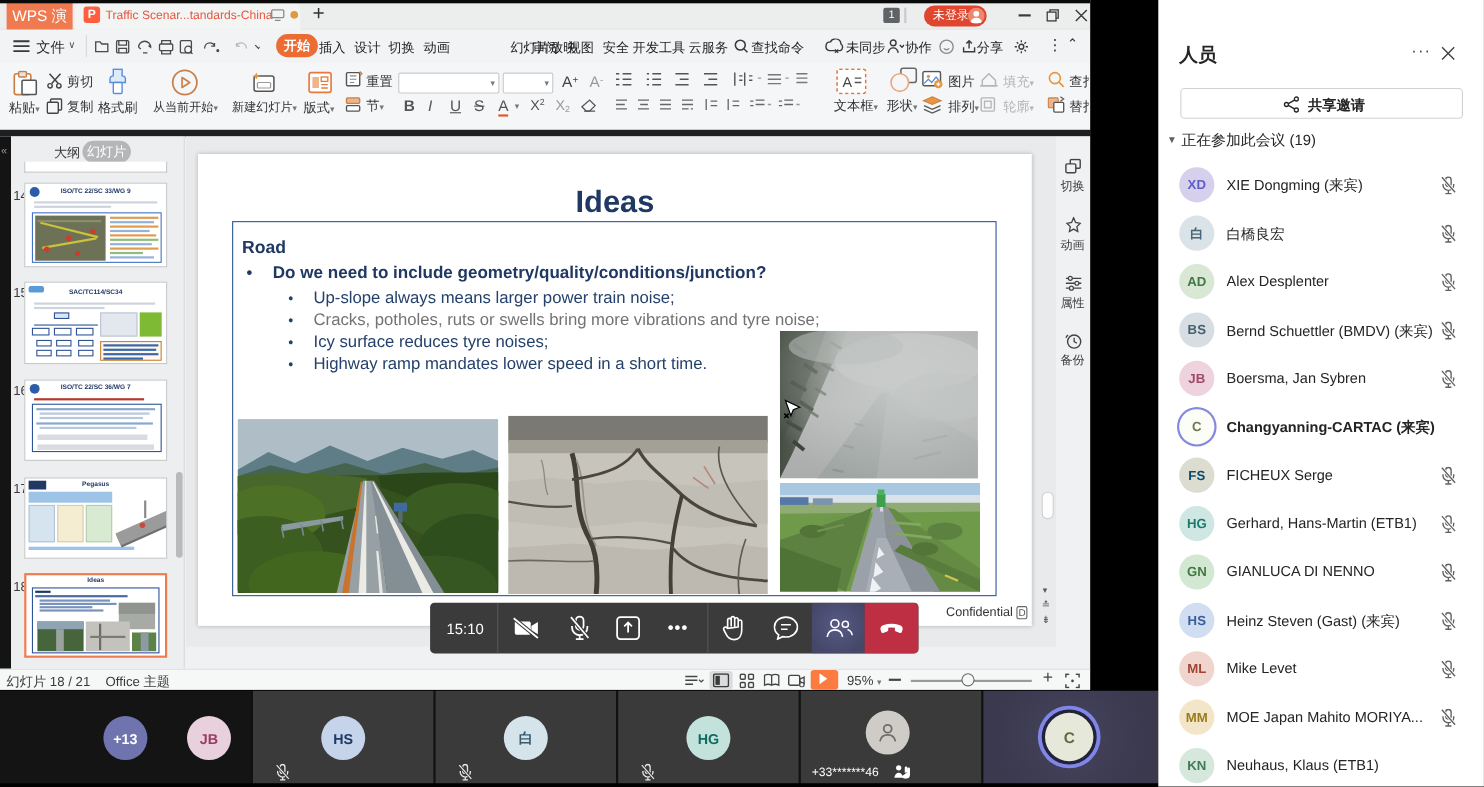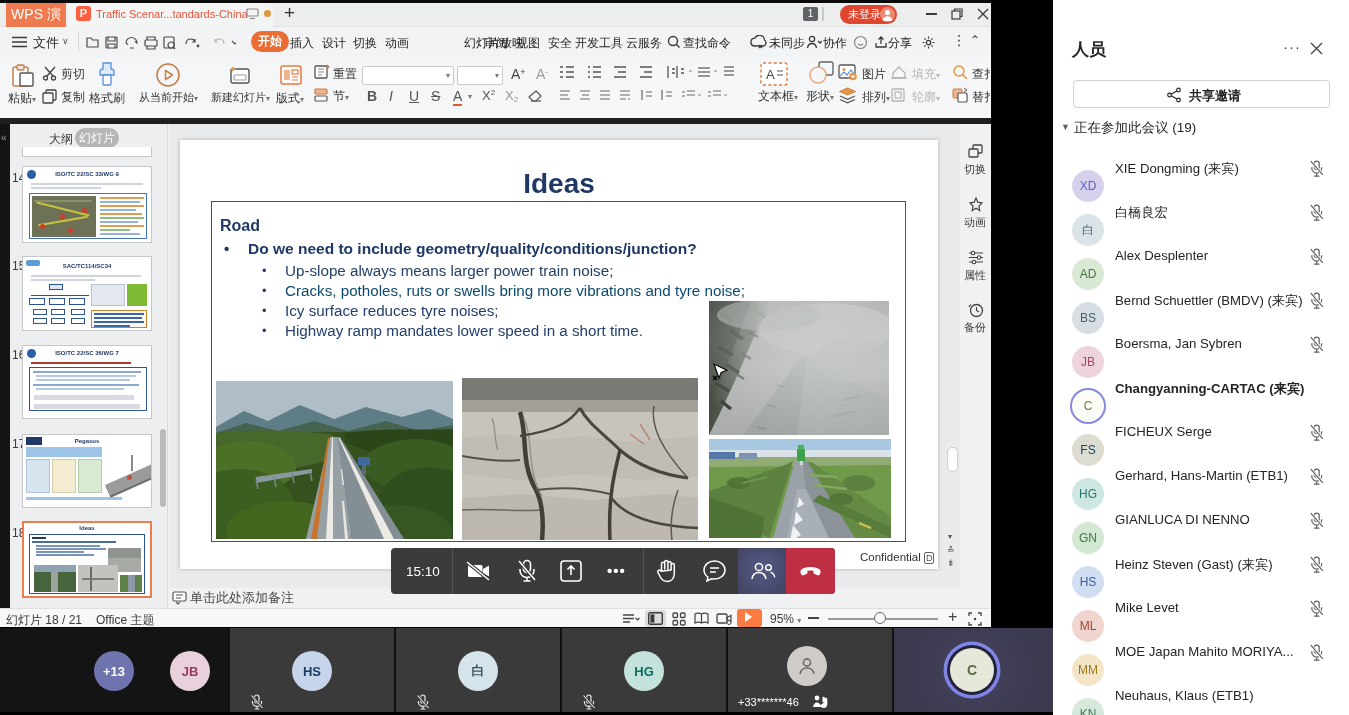--- a/index.html
+++ b/index.html
@@ -28,21 +28,21 @@
 
 #people { position:absolute; left:1053px; top:0; width:296px; height:715px; background:#fff; }
 
 
 #strip { position:absolute; left:0; top:628px; width:1053px; height:84px; background:#111; }
 .tile { position:absolute; top:0; height:84px; background:#3a3a3a; }
 .av { position:absolute; border-radius:50%; display:flex; align-items:center; justify-content:center; font-weight:bold; }
 
 
 .prow { position:absolute; left:0; width:296px; height:44px; }
-.pav { position:absolute; left:19px; top:24px; width:32px; height:32px; border-radius:50%; font-size:12px; font-weight:normal; display:flex; align-items:center; justify-content:center; }
+.pav { position:absolute; left:19px; top:6px; width:32px; height:32px; border-radius:50%; font-size:12px; font-weight:bold; display:flex; align-items:center; justify-content:center; }
 .pname { position:absolute; left:62px; top:14px; font-size:13.2px; color:#242424; white-space:nowrap; max-width:192px; overflow:hidden; text-overflow:ellipsis; }
 .pmic { position:absolute; left:256px; top:14px; }
 </style>
 </head>
 <body>
 <div id="root">
   <div id="wps"></div>
   <div style="position:absolute;left:0;top:0;width:991px;height:3px;background:#0a0a0a;z-index:5;"></div>
   <div id="tabbar">
     <div class="wpslogo">WPS 演示</div>
@@ -403,21 +403,21 @@
   <div id="editor"></div>
   <div id="slide">
     <div style="position:absolute;left:0;top:28px;width:100%;text-align:center;font-size:28px;font-weight:bold;color:#1f3864;">Ideas</div>
     <div style="position:absolute;left:31px;top:61px;width:695px;height:341px;border:1.5px solid #2e5496;"></div>
     <div style="position:absolute;left:40px;top:77px;font-size:16px;font-weight:bold;color:#1f3864;">Road</div>
     <div style="position:absolute;left:44px;top:100px;font-size:15px;font-weight:bold;color:#1f3864;">•</div>
     <div style="position:absolute;left:68px;top:100px;font-size:15.5px;font-weight:bold;color:#1f3864;">Do we need to include geometry/quality/conditions/junction?</div>
     <div style="position:absolute;left:82px;top:123px;font-size:13px;color:#24416b;">•</div>
     <div style="position:absolute;left:105px;top:122px;font-size:15.2px;color:#24416b;">Up-slope always means larger power train noise;</div>
     <div style="position:absolute;left:82px;top:143px;font-size:13px;color:#24416b;">•</div>
-    <div style="position:absolute;left:105px;top:142px;font-size:15.2px;color:#0c4a6e;">Cracks, potholes, ruts or swells bring more vibrations and tyre noise;</div>
+    <div style="position:absolute;left:105px;top:142px;font-size:15.2px;color:#737373;">Cracks, potholes, ruts or swells bring more vibrations and tyre noise;</div>
     <div style="position:absolute;left:82px;top:163px;font-size:13px;color:#24416b;">•</div>
     <div style="position:absolute;left:105px;top:162px;font-size:15.2px;color:#24416b;">Icy surface reduces tyre noises;</div>
     <div style="position:absolute;left:82px;top:183px;font-size:13px;color:#24416b;">•</div>
     <div style="position:absolute;left:105px;top:182px;font-size:15.2px;color:#24416b;">Highway ramp mandates lower speed in a short time.</div>
     <svg style="position:absolute;left:36px;top:241px;" width="237" height="158" viewBox="0 0 237 158">
       <rect width="237" height="158" fill="#aebdc6"></rect>
       <path d="M0 46 L28 30 52 40 84 24 118 38 150 26 186 36 214 28 237 38 237 60 0 60Z" fill="#5e7d86"></path>
       <path d="M0 52 L30 42 62 50 98 40 132 50 170 40 204 50 237 44 237 70 0 70Z" fill="#46634f"></path>
       <path d="M0 52 L237 50 237 158 0 158Z" fill="#35511d"></path>
       <path d="M0 52 C50 46 110 52 118 54 L110 80 60 92 0 98Z" fill="#47682a"></path>
@@ -545,28 +545,20 @@
         <circle cx="6" cy="12" r="1.8" fill="#f0f1f2" stroke="#444" stroke-width="1.1"></circle>
       </svg>
     <div style="position:absolute;left:4px;top:144px;font-size:11px;color:#3a3a3a;">属性</div>
     <svg style="position:absolute;left:8px;top:178px;" width="16" height="16" viewBox="0 0 16 16">
         <circle cx="8.5" cy="8.5" r="6" fill="none" stroke="#444" stroke-width="1.3"></circle>
         <path d="M8.5 5v3.5l2.5 1.5" fill="none" stroke="#444" stroke-width="1.2"></path>
         <path d="M1 5a7 7 0 012-2.5" stroke="#444" stroke-width="1.2" fill="none"></path>
       </svg>
     <div style="position:absolute;left:4px;top:196px;font-size:11px;color:#3a3a3a;">备份</div>
   </div>
-  <div id="notesrow">
-    <svg style="position:absolute;left:3px;top:3px;" width="15" height="14" viewBox="0 0 15 14">
-        <rect x="1" y="1" width="13" height="9" rx="1.5" fill="#fff" stroke="#555" stroke-width="1.2"></rect>
-        <path d="M4 11l2 2 2-2" fill="#fff" stroke="#555" stroke-width="1.1"></path>
-        <path d="M4 4h7M4 7h5" stroke="#555" stroke-width="1"></path>
-      </svg>
-    <div style="position:absolute;left:21px;top:1px;font-size:13px;color:#4a4a4a;">单击此处添加备注</div>
-  </div>
   <div id="statusbar">
     <div style="position:absolute;left:6px;top:3px;">幻灯片 18 / 21</div>
     <div style="position:absolute;left:96px;top:3px;">Office 主题</div>
     <svg style="position:absolute;left:622px;top:4px;" width="18" height="12" viewBox="0 0 18 12">
         <path d="M1 2h11M1 5.5h11M1 9h7" stroke="#444" stroke-width="1.4"></path>
         <path d="M13.5 5l2 2 2-2" fill="none" stroke="#444" stroke-width="1.1"></path>
       </svg>
     <div style="position:absolute;left:645px;top:1px;width:21px;height:17px;background:#dadbdd;border-radius:3px;">
         <svg style="position:absolute;left:3px;top:2px;" width="15" height="13" viewBox="0 0 15 13">
           <rect x="0.7" y="0.7" width="13.6" height="11.6" rx="1.5" fill="none" stroke="#3a3a3a" stroke-width="1.4"></rect>

